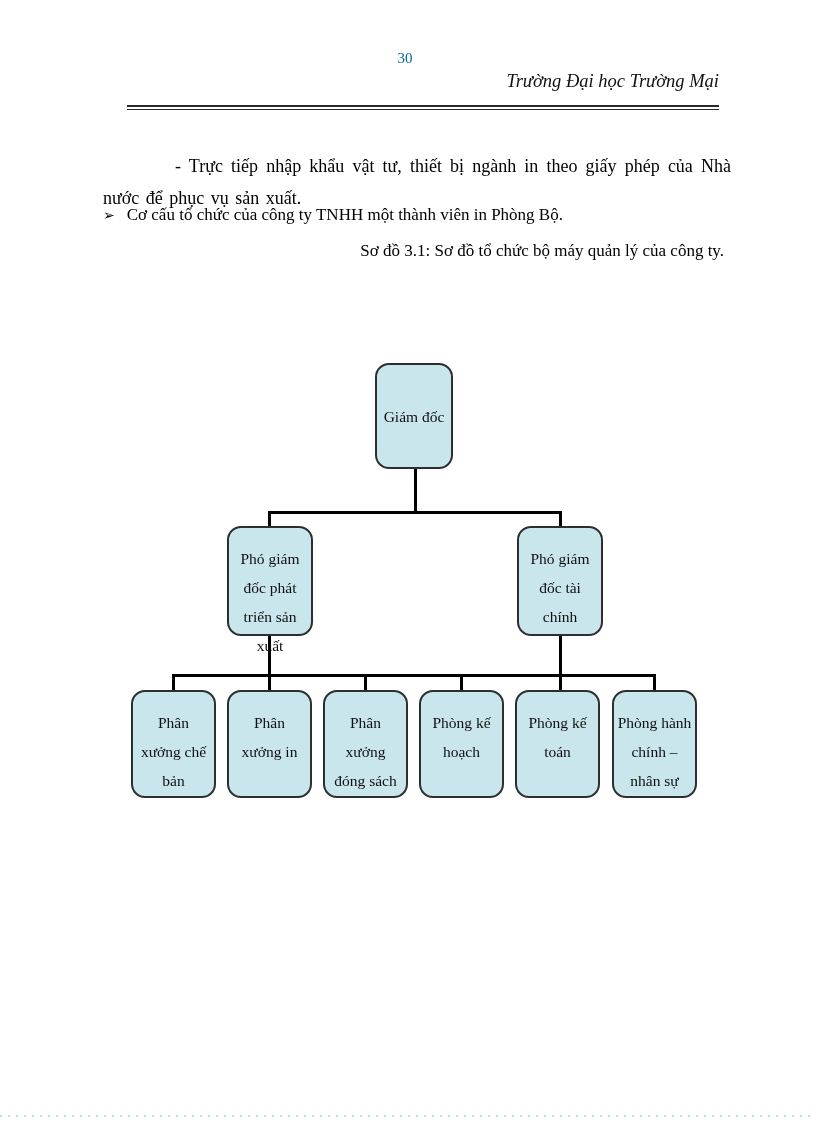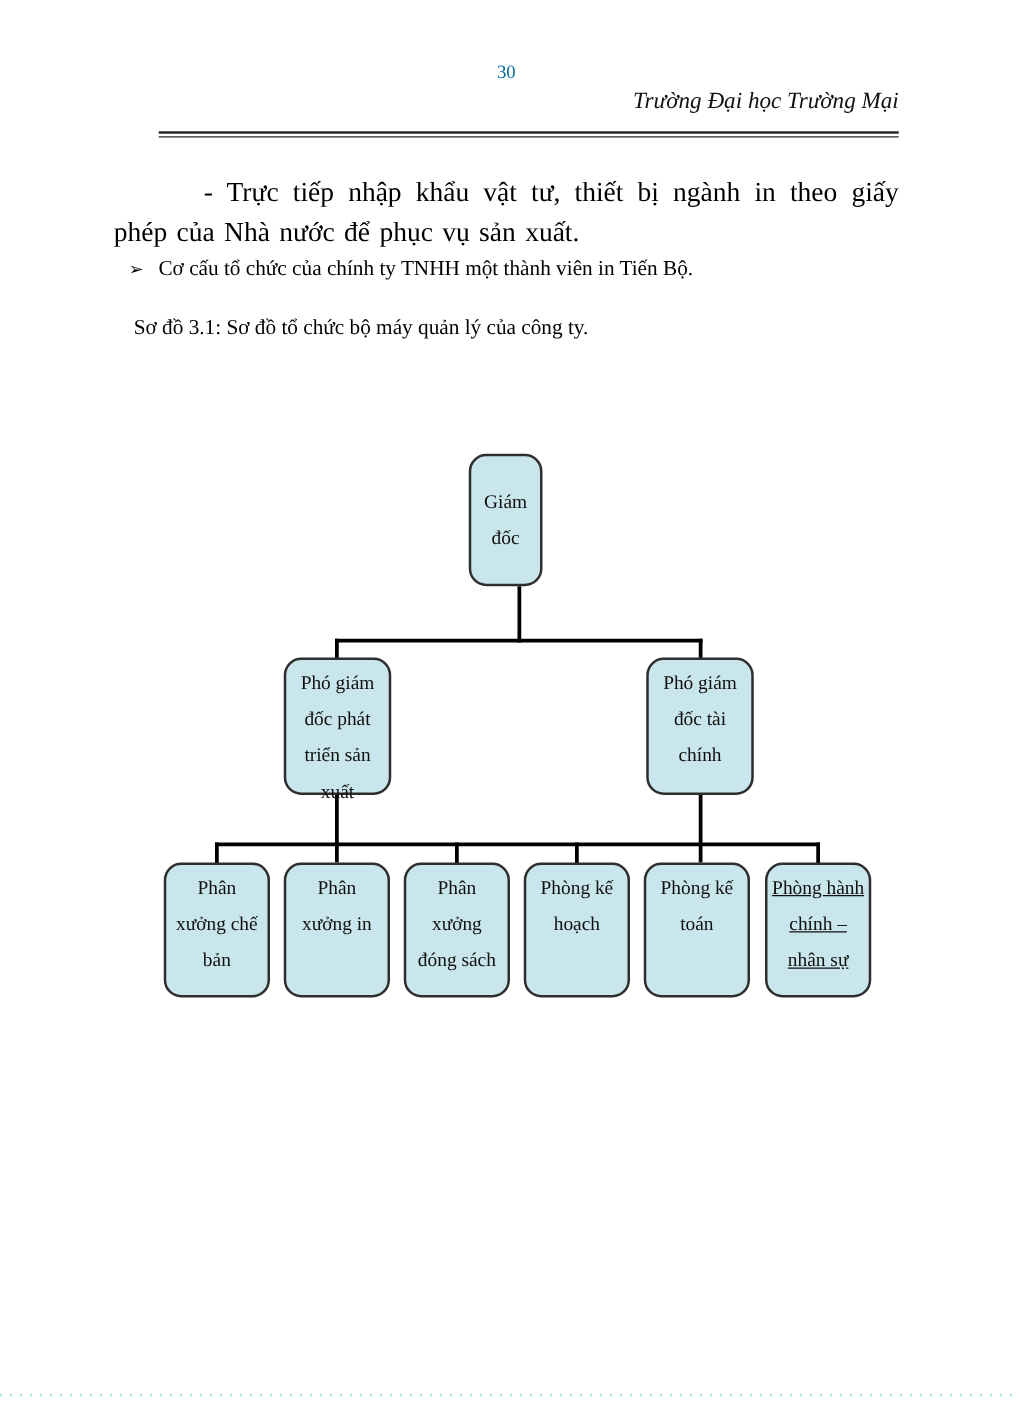--- a/index.html
+++ b/index.html
@@ -20,58 +20,58 @@
     text-align: right; font-style: italic; font-size: 18.5px; color: #111;
   }
   .header-rule {
     position: absolute; left: 127px; top: 105px; width: 592px;
     height: 2px;
     border-top: 2px solid #262b28;
     border-bottom: 1.5px solid #262b28;
   }
   .para-dash {
     position: absolute; left: 91px; top: 138px; width: 628px;
-    font-size: 22px; line-height: 32px;
+    font-size: 18px; line-height: 32px;
     text-align: justify; text-indent: 72px;
-    margin: 0; word-spacing: 2px;
+    margin: 12px; word-spacing: 2px;
   }
   .bullet-line {
     position: absolute; left: 103px; top: 204px; width: 616px;
     font-size: 17px; line-height: 22px;
   }
   .bullet-glyph { font-size: 14px; margin-right: 12px; }
   .caption {
     position: absolute; left: 91px; top: 236px; width: 628px;
-    font-size: 17px; margin: 16px;
+    font-size: 17px; margin: 5px; text-align: right;
   }
   .caption-32 { top: 963px; }
   
   .obox {
     position: absolute;
     background: #c9e6ec;
     border: 2px solid #2e2e2e;
     border-radius: 14px;
     box-sizing: border-box;
     font-size: 15.5px;
     line-height: 29px;
     text-align: center;
     white-space: pre-line;
-    padding: 4px 1px 0 1px;
+    padding: 16px 1px 0 1px;
     color: #101010;
   }
   .obox.center { display: flex; align-items: center; justify-content: center; padding: 0; }
-  .box-root { left: 375px; top: 363px; width: 59px;  height: 106px; }
+  .box-root { left: 375px; top: 363px; width: 78px;  height: 106px; }
   .box-dep1 { left: 227px; top: 526px; width: 86px;  height: 110px; }
   .box-dep2 { left: 517px; top: 526px; width: 86px;  height: 110px; }
   .box-d1 { left: 131px; top: 690px; width: 85px; height: 108px; }
   .box-d2 { left: 227px; top: 690px; width: 85px; height: 108px; }
   .box-d3 { left: 323px; top: 690px; width: 85px; height: 108px; }
   .box-d4 { left: 419px; top: 690px; width: 85px; height: 108px; }
   .box-d5 { left: 515px; top: 690px; width: 85px; height: 108px; }
-  .box-d6 { left: 612px; top: 690px; width: 85px; height: 108px; text-decoration: underline; }
+  .box-d6 { left: 612px; top: 690px; width: 85px; height: 108px; }
   .cline { position: absolute; background: #000; }
   .v-root  { left: 414px; top: 469px; width: 3px; height: 45px; }
   .h-lvl2  { left: 268px; top: 511px; width: 294px; height: 3px; }
   .v-dep1-stub { left: 268px; top: 511px; width: 3px; height: 16px; }
   .v-dep2-stub { left: 559px; top: 511px; width: 3px; height: 16px; }
   .v-dep1-down { left: 268px; top: 634px; width: 3px; height: 56px; }
   .v-dep2-down { left: 559px; top: 634px; width: 3px; height: 56px; }
   .h-lvl3  { left: 172px; top: 674px; width: 484px; height: 3px; }
   .s-d1 { left: 172px; top: 674px; width: 3px; height: 17px; }
   .s-d3 { left: 364px; top: 674px; width: 3px; height: 17px; }
@@ -87,21 +87,21 @@
 
 <div class="page">
 
   <div class="page-number">30</div>
   <div class="header-school">Trường Đại học Trường Mại</div>
   <div class="header-rule"></div>
 
   <p class="para-dash">- Trực tiếp nhập khẩu vật tư, thiết bị ngành in theo giấy phép của Nhà nước để phục vụ sản xuất.</p>
 
   <div class="bullet-line">
-    <span class="bullet-glyph">➢</span><span>Cơ cấu tổ chức của chính ty TNHH một thành viên in Tiến Bộ.</span>
+    <span class="bullet-glyph">➢</span><span>Cơ cấu tổ chức của công ty TNHH một thành viên in Phòng Bộ.</span>
   </div>
 
   <p class="caption">Sơ đồ 3.1: Sơ đồ tổ chức bộ máy quản lý của công ty.</p>
 
   <div>
 
     <div class="cline v-root"></div>
     <div class="cline h-lvl2"></div>
     <div class="cline v-dep1-stub"></div>
     <div class="cline v-dep2-stub"></div>

